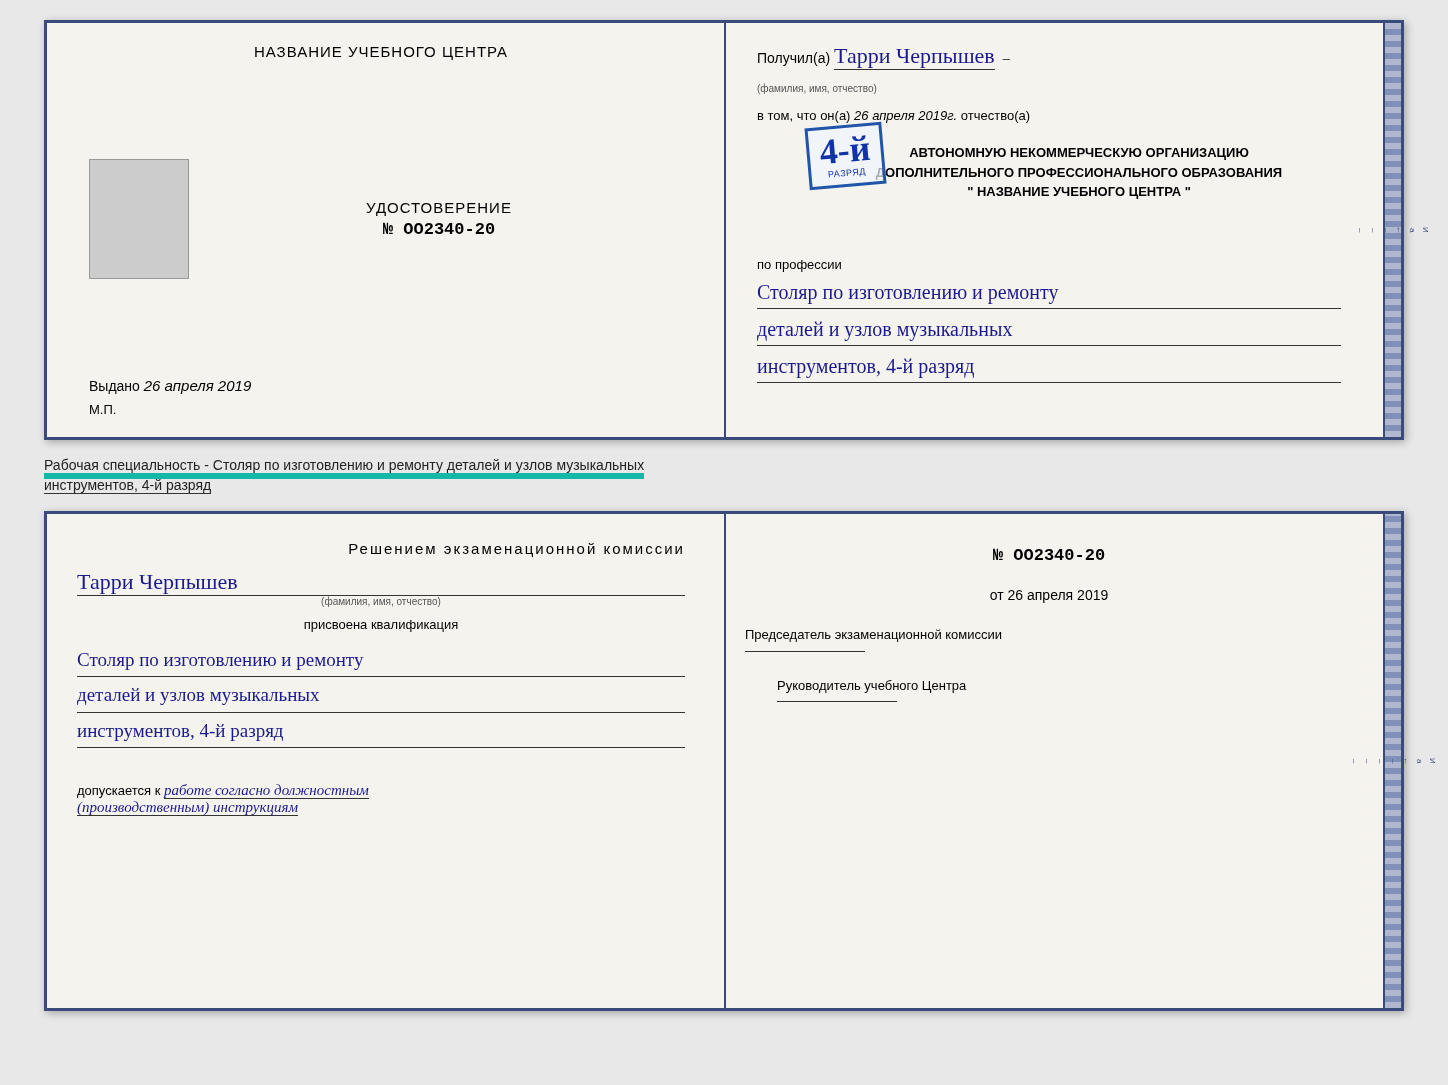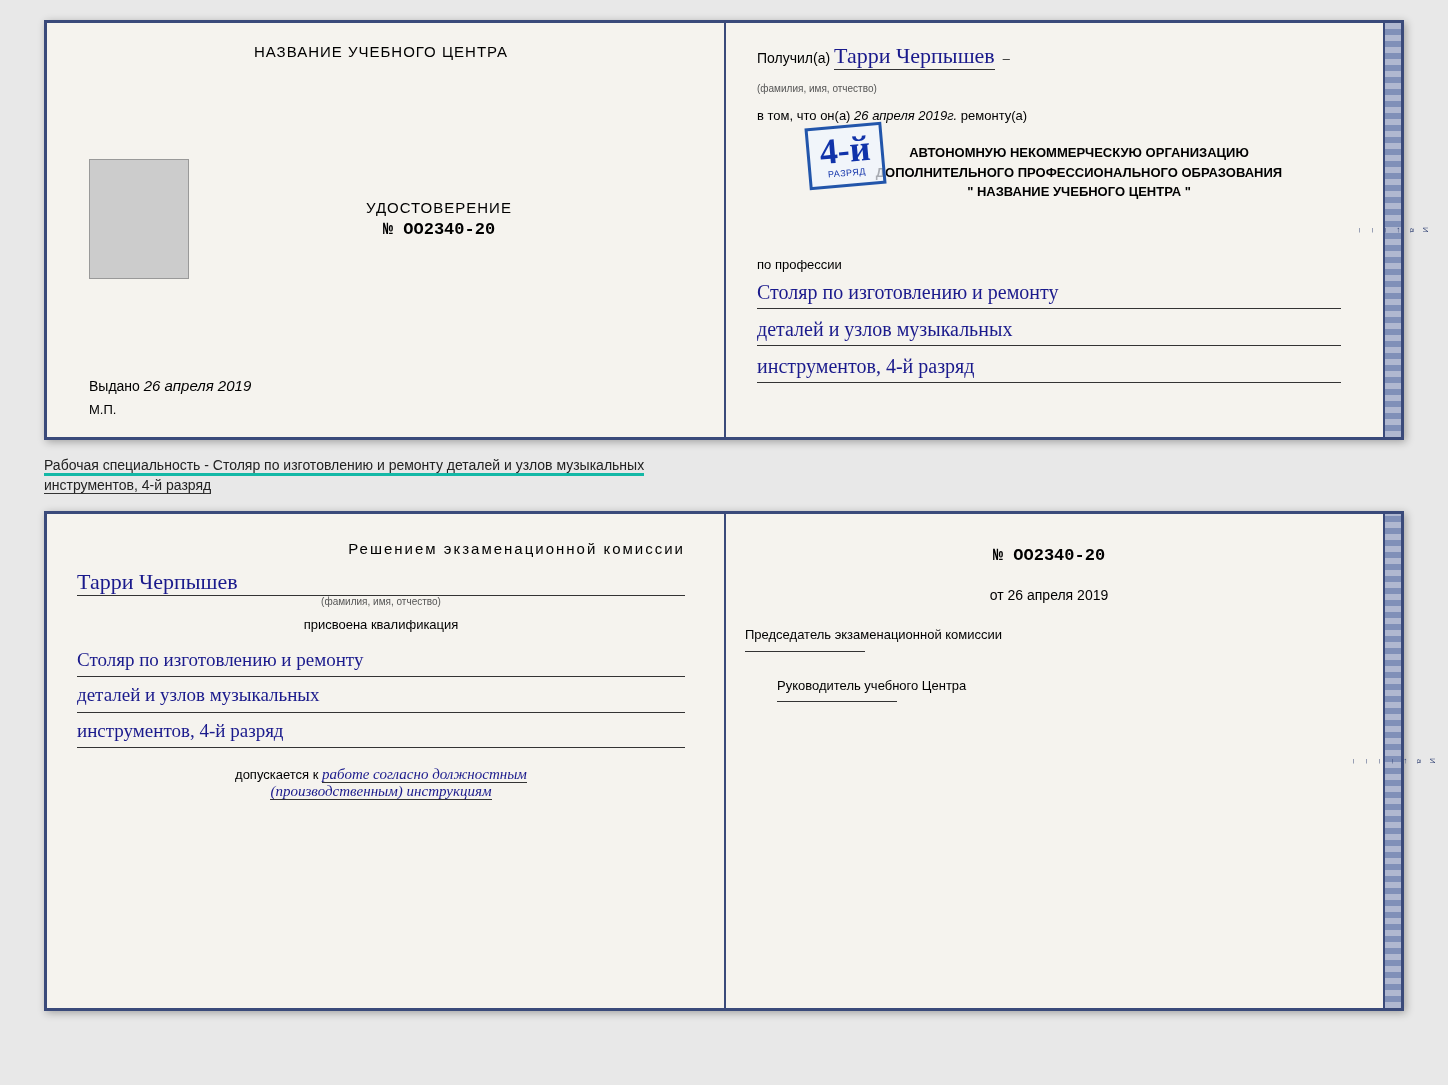--- a/index.html
+++ b/index.html
@@ -228,21 +228,21 @@
     
     .doc-subtitle {
       width: 1360px;
       font-size: 14px;
       font-family: Arial, sans-serif;
       color: #222;
       line-height: 1.4;
     }
 
     .doc-subtitle span {
-      border-bottom: 3px solid #14b8a6;
+      border-bottom: 6px solid #14b8a6;
     }
 
     
     .document-bottom {
       width: 1360px;
       height: 500px;
       background: #f5f3ee;
       border: 3px solid #3a4a7a;
       display: flex;
       position: relative;
@@ -425,21 +425,21 @@
       <span class="recipient-name">Тарри Черпышев</span>
       <span class="dash-separator">–</span>
     </div>
     <div>
       <span class="subtitle-small">(фамилия, имя, отчество)</span>
     </div>
 
     <div class="completed-line">
       <span>в том, что он(а)</span>
       <span class="completed-date">26 апреля 2019г.</span>
-      <span class="completed-text">ремонту(а)</span>
+      <span class="completed-text">отчество(а)</span>
     </div>
 
     <div class="stamp-area" style="height:90px; position:relative;">
       <div class="stamp-box">
         <div class="stamp-num">4-й</div>
         <div class="stamp-text-line">разряд</div>
       </div>
       <div class="org-text-block">
         <div>АВТОНОМНУЮ НЕКОММЕРЧЕСКУЮ ОРГАНИЗАЦИЮ</div>
         <div>ДОПОЛНИТЕЛЬНОГО ПРОФЕССИОНАЛЬНОГО ОБРАЗОВАНИЯ</div>
@@ -481,21 +481,21 @@
     </div>
 
     <div class="qualification-assigned">присвоена квалификация</div>
 
     <div>
       <span class="qual-handwritten">Столяр по изготовлению и ремонту</span>
       <span class="qual-handwritten">деталей и узлов музыкальных</span>
       <span class="qual-handwritten">инструментов, 4-й разряд</span>
     </div>
 
-    <div class="allowed-line" style="margin-top:8px;text-align:center;">
+    <div class="allowed-line" style="margin-top:24px;">
       <span>допускается к</span>
       <span class="allowed-text">работе согласно должностным</span><br>
       <span class="allowed-text">(производственным) инструкциям</span>
     </div>
   </div>
 
   <div class="bot-right" style="width:50%; padding:24px 30px; display:flex; flex-direction:column; gap:6px;">
 
     <div class="protocol-number">№  OO2340-20</div>
     <div class="protocol-date">

